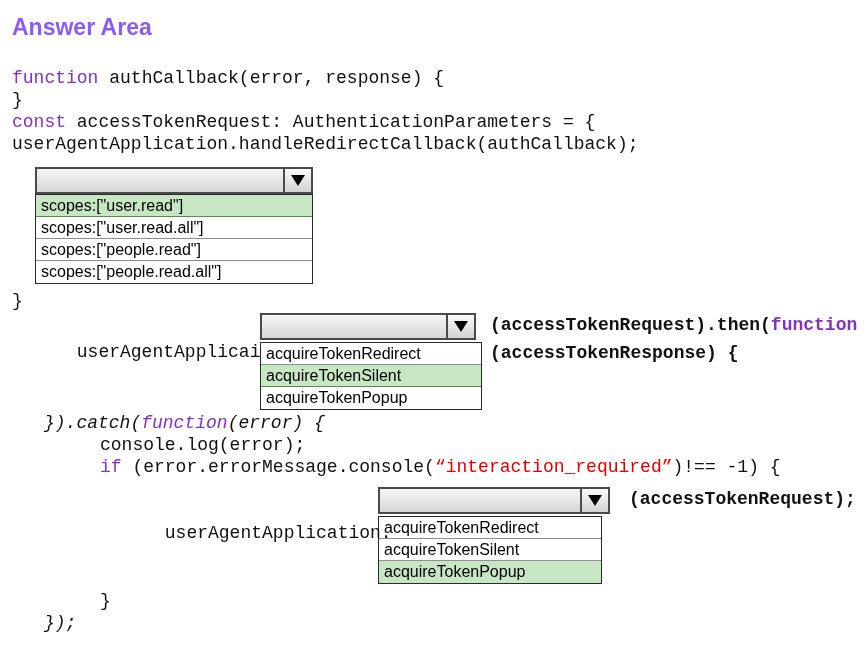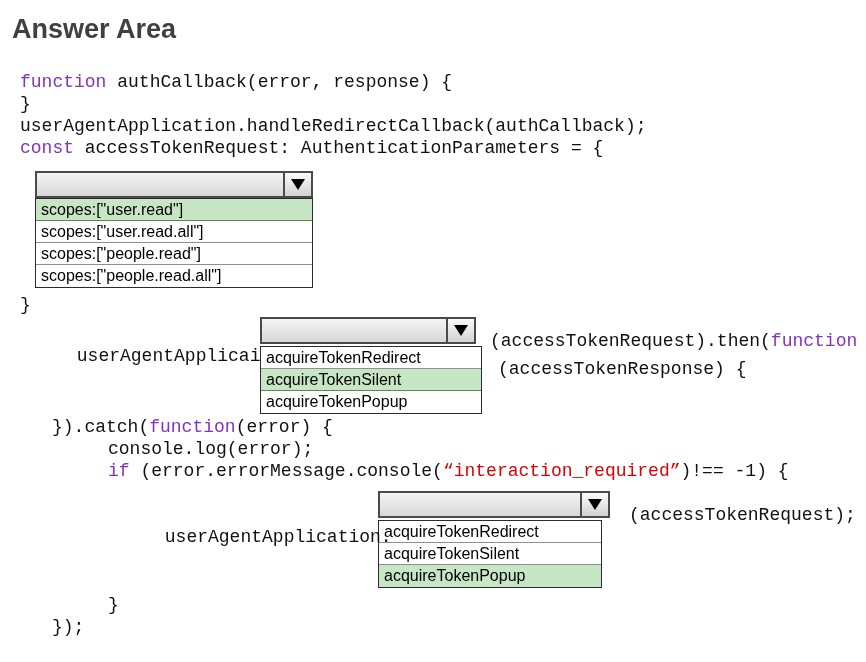--- a/index.html
+++ b/index.html
@@ -5,28 +5,28 @@
   * { box-sizing: border-box; }
   html, body { margin: 0; padding: 0; }
   body {
     width: 866px; height: 662px; overflow: hidden;
     background: #ffffff;
     font-family: "Liberation Mono", monospace;
   }
   .page { padding: 8px 0 0 12px; }
   h1 {
     font-family: "Liberation Sans", sans-serif;
-    font-size: 27px; font-weight: bold; color: #404040;
+    font-size: 23px; font-weight: bold; color: #8b5cf6;
     margin: 6px 0 26px 0;
   }
   .code { font-size: 18px; color: #111; }
-  .cl { height: 22px; line-height: 22px; white-space: pre; margin-left: 8px; }
+  .cl { height: 22px; line-height: 22px; white-space: pre; }
   .kw { color: var(--keyword, #8333c4); }
   .str { color: var(--string, #e00000); }
-  .ind1 { padding-left: 32px; }
+  .ind1 { padding-left: 32px; font-style: italic; }
   .ind2 { padding-left: 88px; }
 
   
   .ddbox {
     position: absolute; top: 1px; height: 27px;
     border: 2px solid #4a4a4a;
     background: linear-gradient(#f4f4f4, #d8d8d8);
     display: flex; align-items: stretch; justify-content: space-between;
     cursor: pointer;
   }
@@ -47,40 +47,40 @@
   
   .ddlist {
     border: 1px solid #2b2b2b; background: #fff;
     font-family: "Liberation Sans", sans-serif; font-size: 16px; color: #000;
   }
   .opt { height: 22px; line-height: 22px; padding: 0 5px; border-bottom: 1px solid #8f8f8f; cursor: pointer; }
   .opt:last-child { border-bottom: none; }
   .opt.selected { background: var(--highlight, #c7e6c3); border-bottom-color: #5a8a52; }
 
   .boxrow { position: relative; height: 30px; line-height: 27px; white-space: pre; }
-  .abs { position: absolute; top: 12px; white-space: pre; }
+  .abs { position: absolute; top: 0; white-space: pre; font-weight: bold; }
   .dd1wrap { margin: 12px 0 6px 23px; width: 278px; }
   .listrow2 { position: relative; margin-bottom: 2px; }
   .list2 { margin-left: 248px; width: 222px; }
   .list3 { margin-left: 366px; width: 224px; margin-bottom: 6px; }
   .row12 { margin-top: 8px; }
   .l13 { margin-top: 4px; }
 </style>
 </head>
 <body>
 
 <div class="page">
   <h1>Answer Area</h1>
 
   <div class="code">
 
     <div class="cl"><span class="kw">function</span><span> authCallback(error, response) {</span></div>
     <div class="cl">}</div>
+    <div class="cl"><span class="kw">const</span><span> accessTokenRequest: AuthenticationParameters = {</span></div>
     <div class="cl">userAgentApplication.handleRedirectCallback(authCallback);</div>
-    <div class="cl"><span class="kw">const</span><span> accessTokenRequest: AuthenticationParameters = {</span></div>
 
     <div class="dd1wrap">
       <div class="ddbox flow" style="width:278px;">
         <span class="ddval"></span>
         <span class="ddbtn">
             <span class="tri"></span>
           </span>
       </div>
       <div class="ddlist" style="width:278px;">
         <div class="opt selected">scopes:["user.read"]</div>

